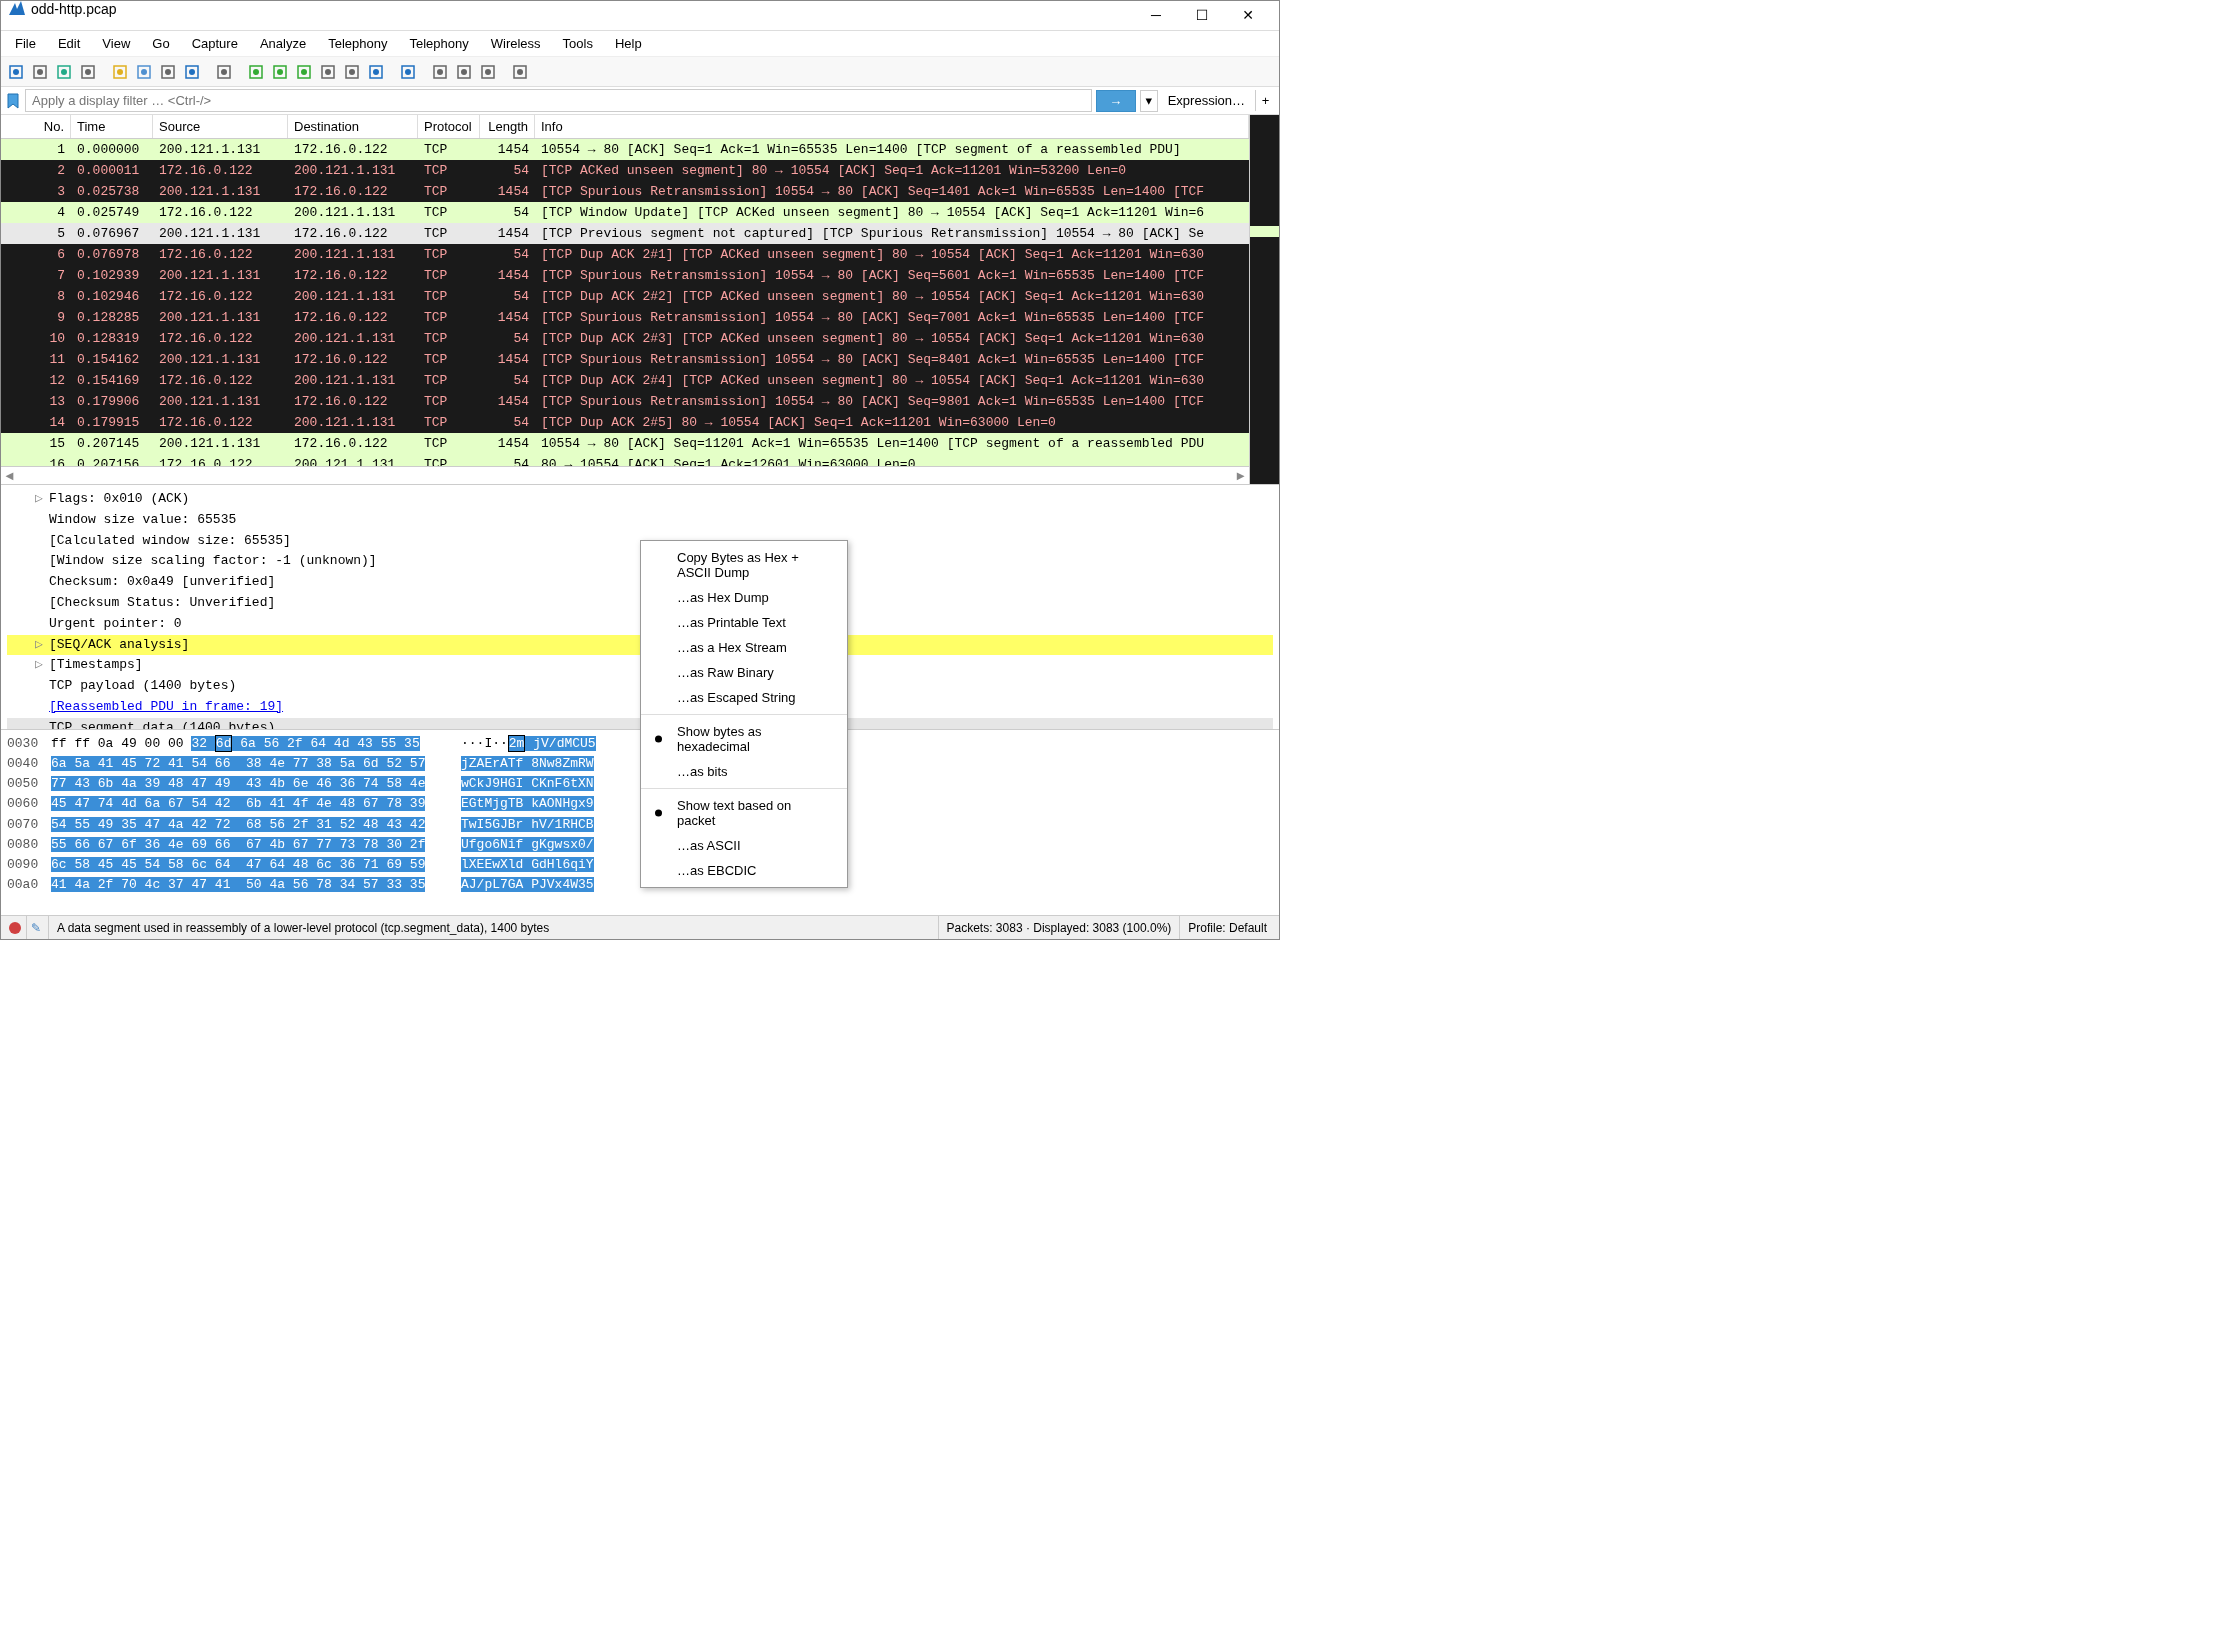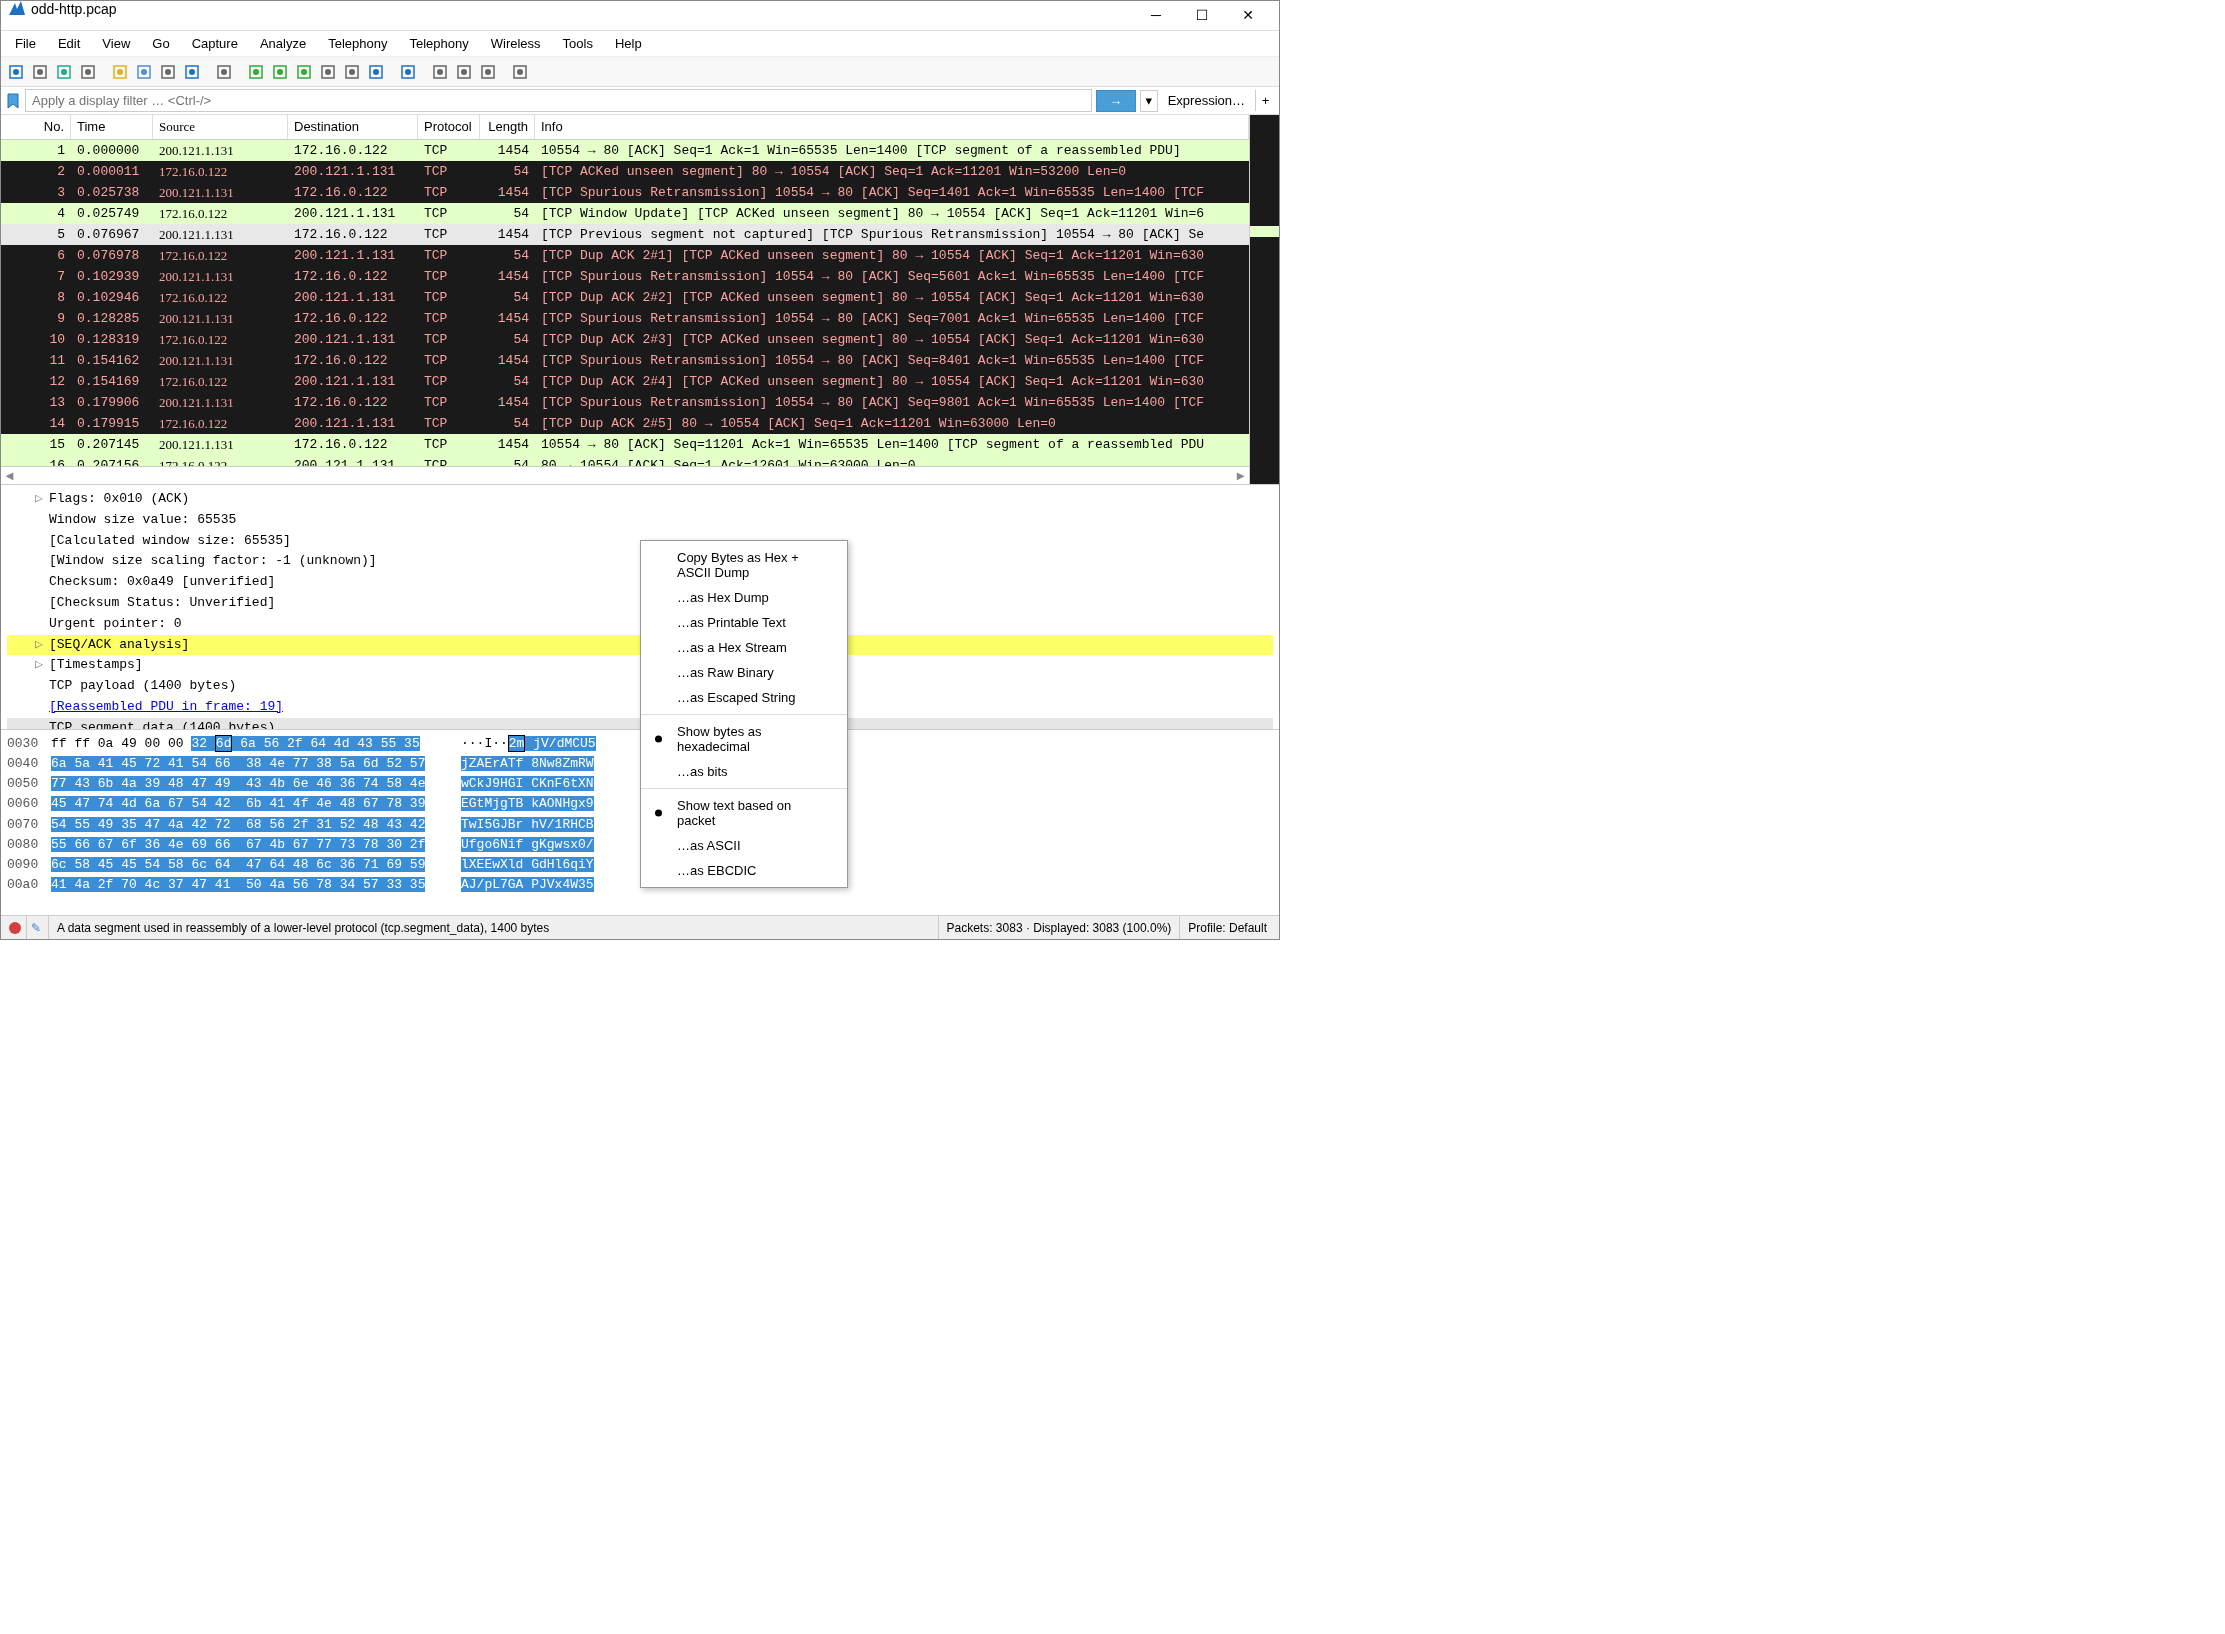--- a/index.html
+++ b/index.html
@@ -24,21 +24,21 @@
 .filterbar .plus { width: 20px; padding: 3px; text-align: center; border-left: 1px solid #ccc; }
 .packets { display: flex; height: 370px; border-bottom: 1px solid #ccc; }
 .plist { flex: 1; overflow: hidden; display: flex; flex-direction: column; }
 .phead { display: flex; background: #fff; border-bottom: 1px solid #ccc; font-size: 13px; }
 .phead > div { padding: 4px 6px; border-right: 1px solid #ddd; }
 .pbody { flex: 1; overflow-y: auto; font-family: "Consolas", "Courier New", monospace; font-size: 13px; }
 .prow { display: flex; height: 21px; align-items: center; white-space: nowrap; }
 .prow > div { padding: 1px 6px; overflow: hidden; }
 .c-no { width: 70px; text-align: right; }
 .c-time { width: 82px; }
-.c-src { width: 135px; font-family: Liberation Serif, serif; }
+.c-src { width: 135px; }
 .c-dst { width: 130px; }
 .c-proto { width: 62px; }
 .c-len { width: 55px; text-align: right; }
 .c-info { flex: 1; }
 .bg-green { background: #e4ffc7; }
 .bg-dark { background: #1a1a1a; color: #f8a0a0; }
 .bg-sel { background: #e8e8e8; }
 .mini { width: 30px; background: #f0f0f0; border-left: 1px solid #ccc; display:flex; flex-direction:column; }
 .mini-strip { flex:1; background: linear-gradient(#1a1a1a 0%, #1a1a1a 30%, #e4ffc7 30%, #e4ffc7 33%, #1a1a1a 33%, #1a1a1a 100%); }
 .hscroll { height: 18px; border-top: 1px solid #ccc; display: flex; align-items: center; justify-content: space-between; padding: 0 2px; color: #888; }

